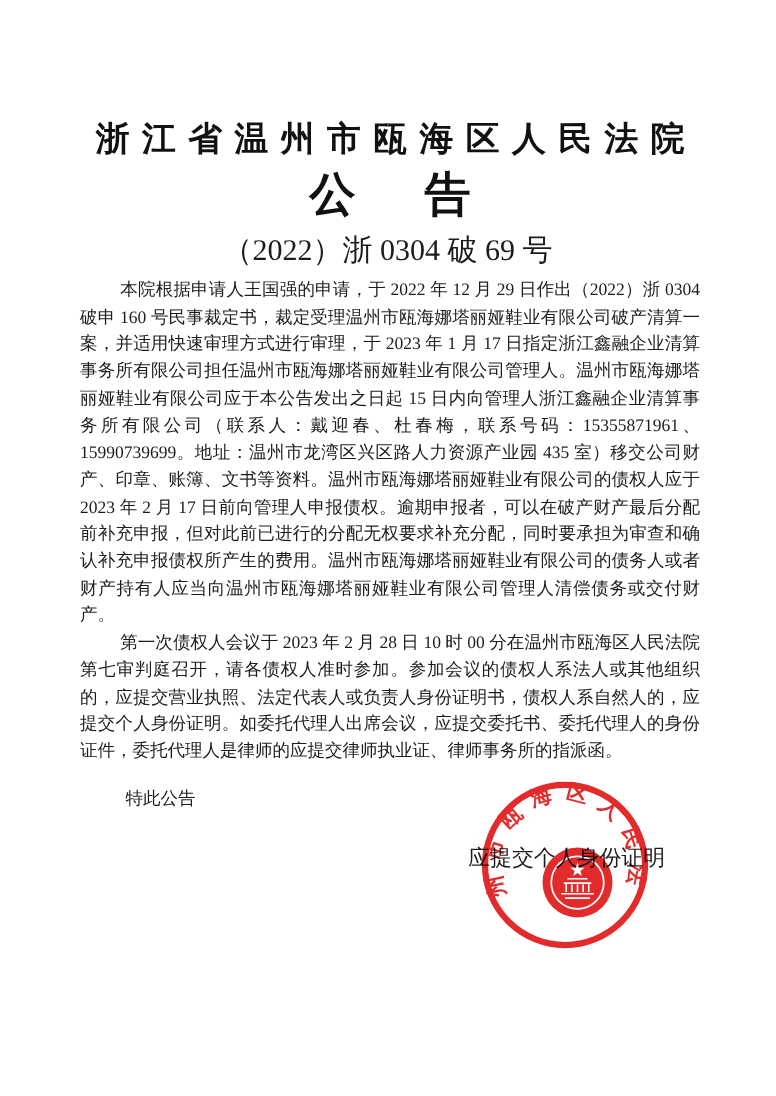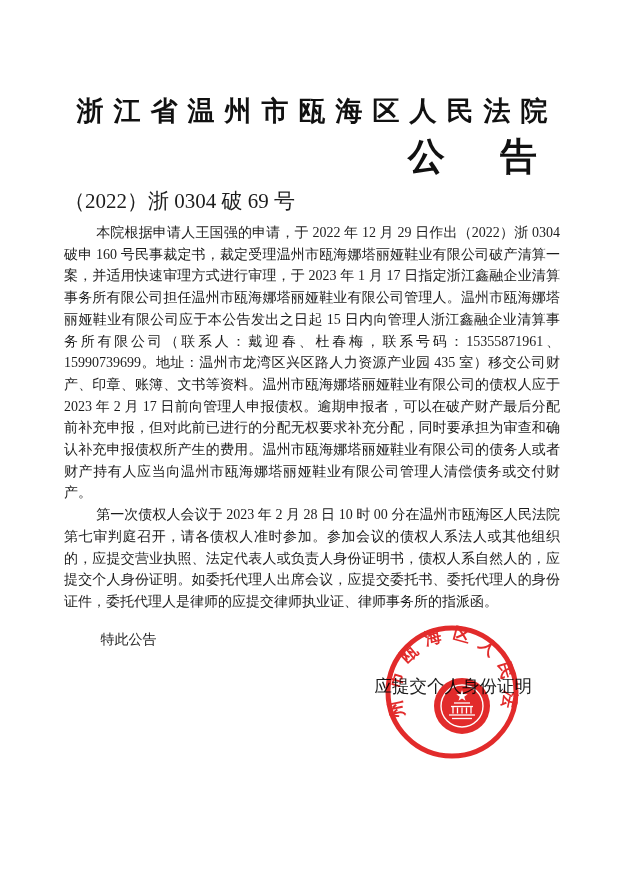--- a/index.html
+++ b/index.html
@@ -31,30 +31,30 @@
     letter-spacing: 10px;
     text-indent: 10px;
     white-space: nowrap;
     color: #111;
   }
   .doc-title {
     margin: 6px 0 0 0;
     font-size: 37px;
     font-weight: bold;
     line-height: 46px;
-    text-align: right;
+    text-align: center;
     letter-spacing: 23px;
     text-indent: 23px;
     color: #111;
   }
   .case-no {
     margin: 10px 0 0 0;
-    font-size: 21px;
+    font-size: 24px;
     line-height: 22px;
-    text-align: left;
+    text-align: center;
     padding-right: 4px;
   }
   .body-para {
     margin: 0;
     font-size: 14px;
     line-height: 21.7px;
     text-align: justify;
     text-indent: 2.3em;
   }
   .body-para.first {

